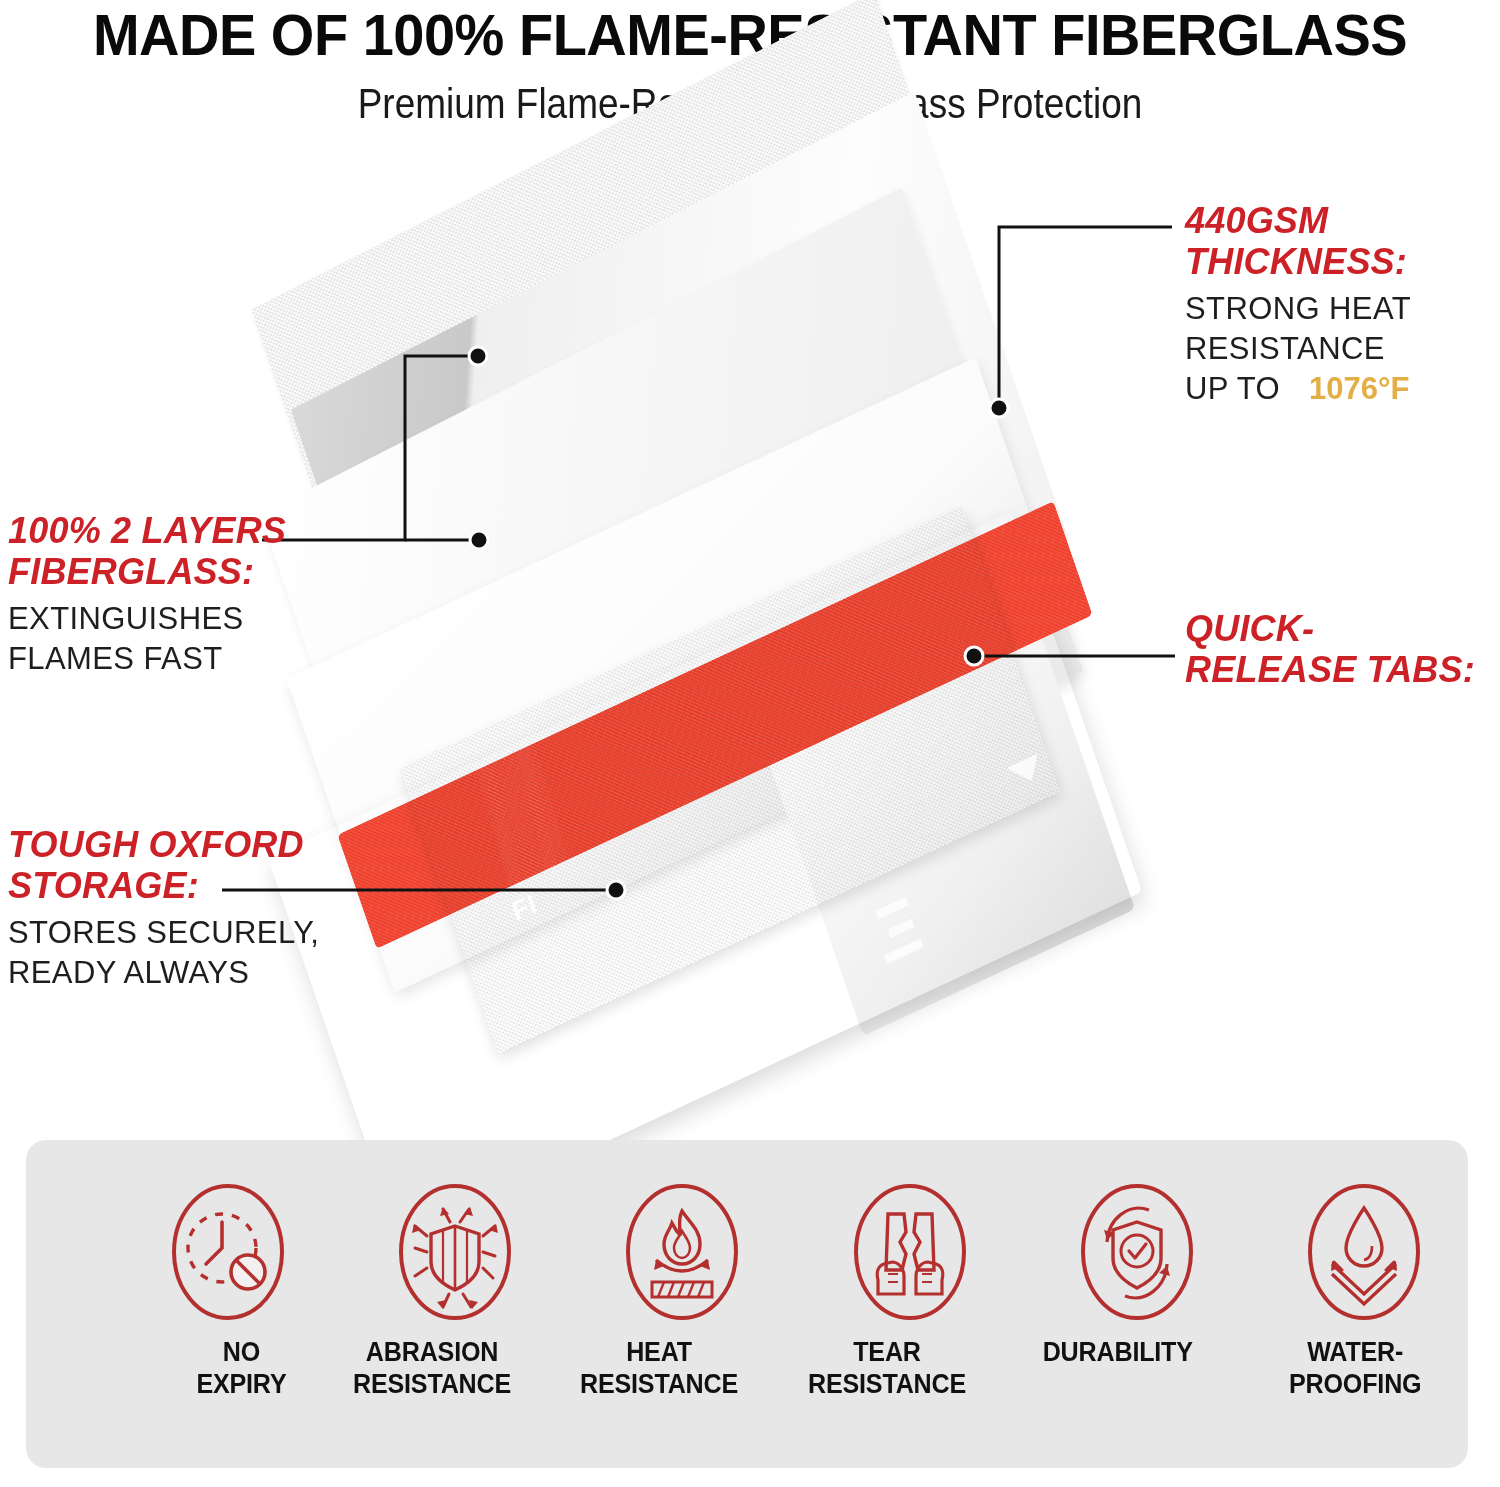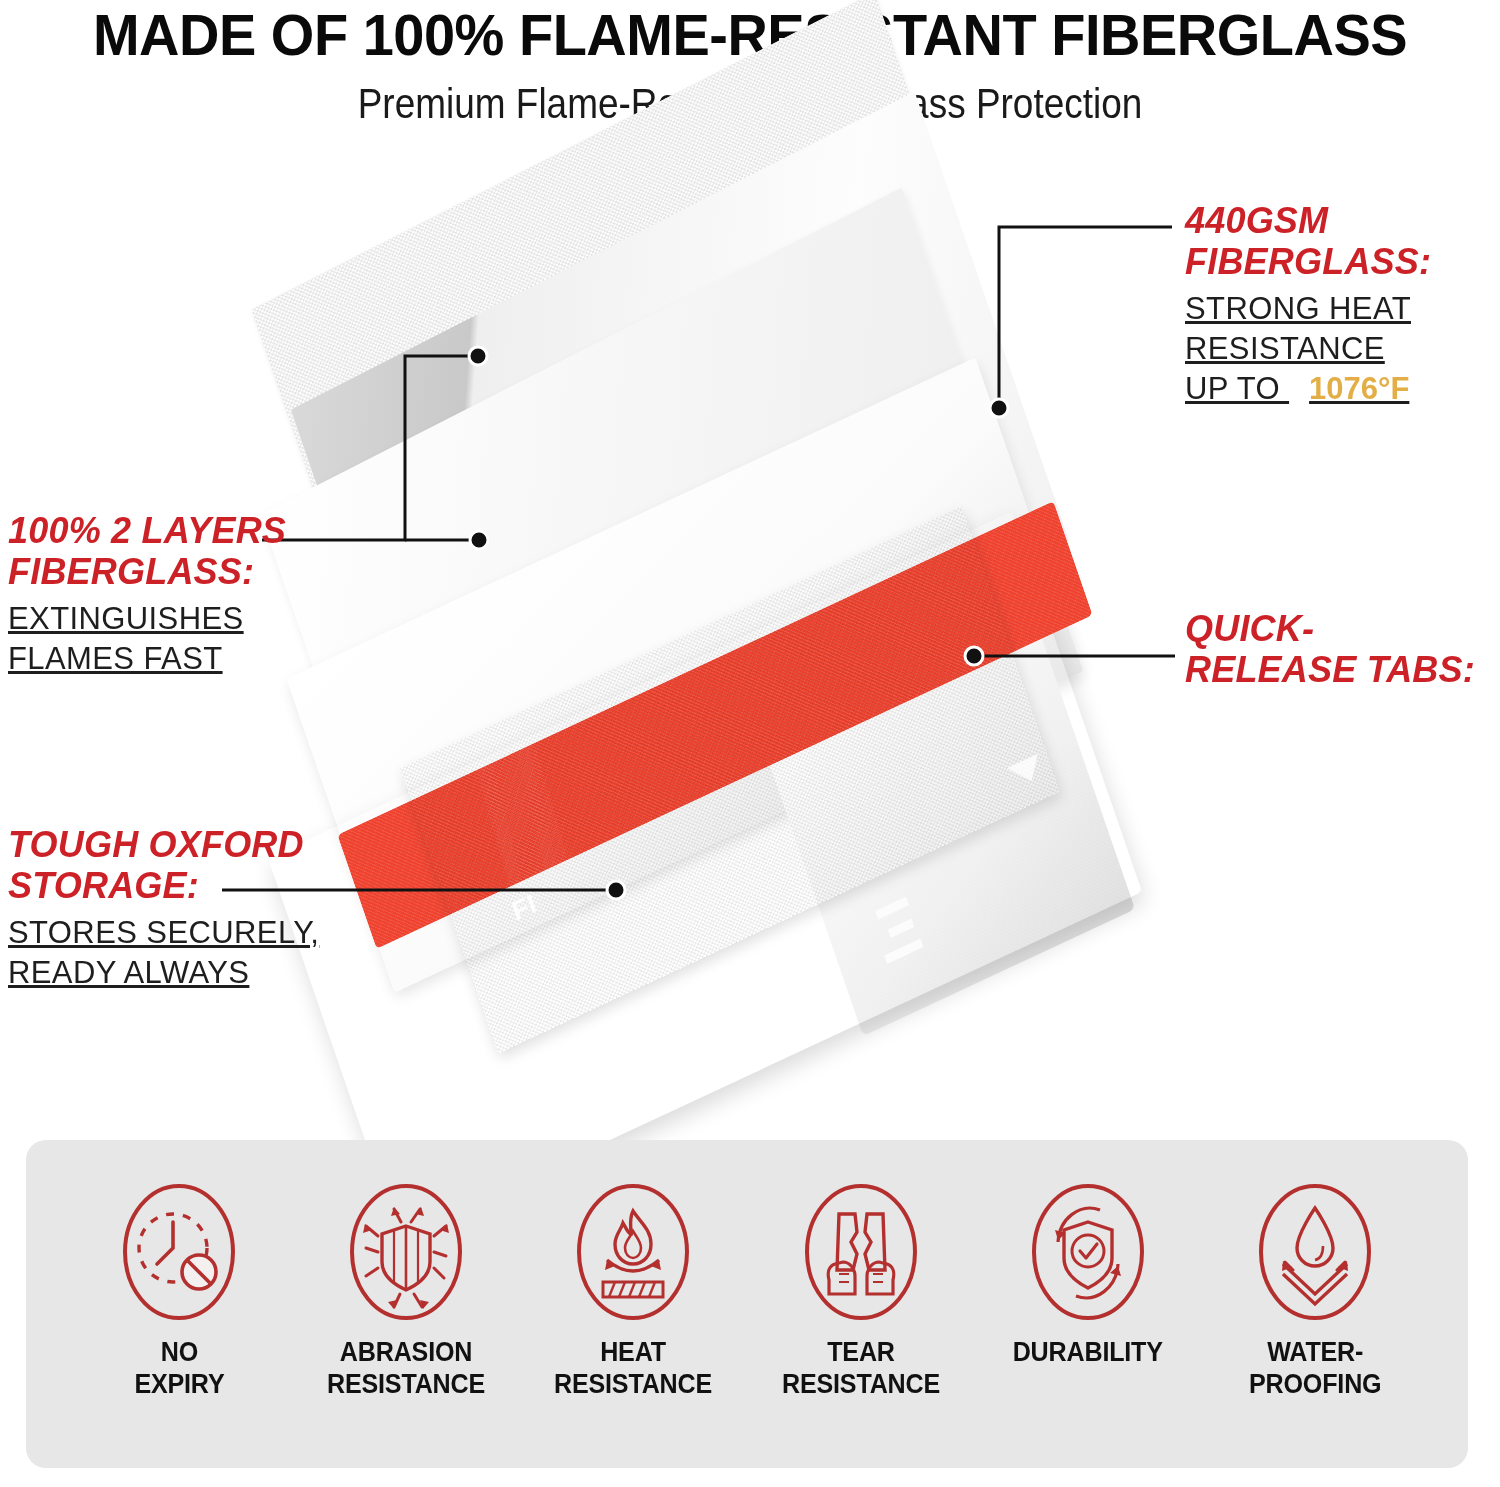--- a/index.html
+++ b/index.html
@@ -82,21 +82,20 @@
   }
   .callout .c-body {
     margin: 0;
     padding-top: 7px;
     font-size: 31px;
     line-height: 40px;
     font-weight: 300;
     color: #1e1e1e;
     letter-spacing: 0.4px;
     white-space: pre-line;
-    text-decoration: underline;
   }
   .callout .c-body .hot {
     color: #E2AE45;
     font-weight: 700;
     letter-spacing: 0px;
     margin-left: 20px;
   }
 
   
   #leaders { position: absolute; inset: 0; pointer-events: none; }
@@ -117,21 +116,21 @@
     display: flex;
     align-items: flex-start;
     justify-content: space-between;
     padding: 38px 42px 0 42px;
     box-sizing: border-box;
   }
   .feature {
     width: 222px;
     display: flex;
     flex-direction: column;
-    align-items: center;
+    align-items: flex-end;
   }
   .feature .f-icon {
     width: 124px;
     height: 148px;
     display: block;
   }
   .feature .f-label {
     margin: 0;
     padding-top: 10px;
     text-align: center;
@@ -253,21 +252,21 @@
     <path d="M1175,536 L982,536" fill="none" stroke="#111111" stroke-width="3"></path>
     <circle cx="974" cy="536" r="9" fill="#111111" stroke="#ffffff" stroke-width="3"></circle>
 
     <path d="M222,770 L608,770" fill="none" stroke="#111111" stroke-width="3"></path>
     <circle cx="616" cy="770" r="9" fill="#111111" stroke="#ffffff" stroke-width="3"></circle>
   </svg>
 </div>
 
 <div class="callout" style="left:1185px; top:200px; width:300px;">
   <p class="c-title">440GSM
-FIBERGLASS:</p>
+THICKNESS:</p>
   <p class="c-body"><span>STRONG HEAT
 RESISTANCE
 UP TO </span><span class="hot">1076°F</span></p>
 </div>
 
 <div class="callout" style="left:8px; top:470px; width:320px;margin-top:40px;">
   <p class="c-title">100% 2 LAYERS
 FIBERGLASS:</p>
   <p class="c-body">EXTINGUISHES
 FLAMES FAST</p>

